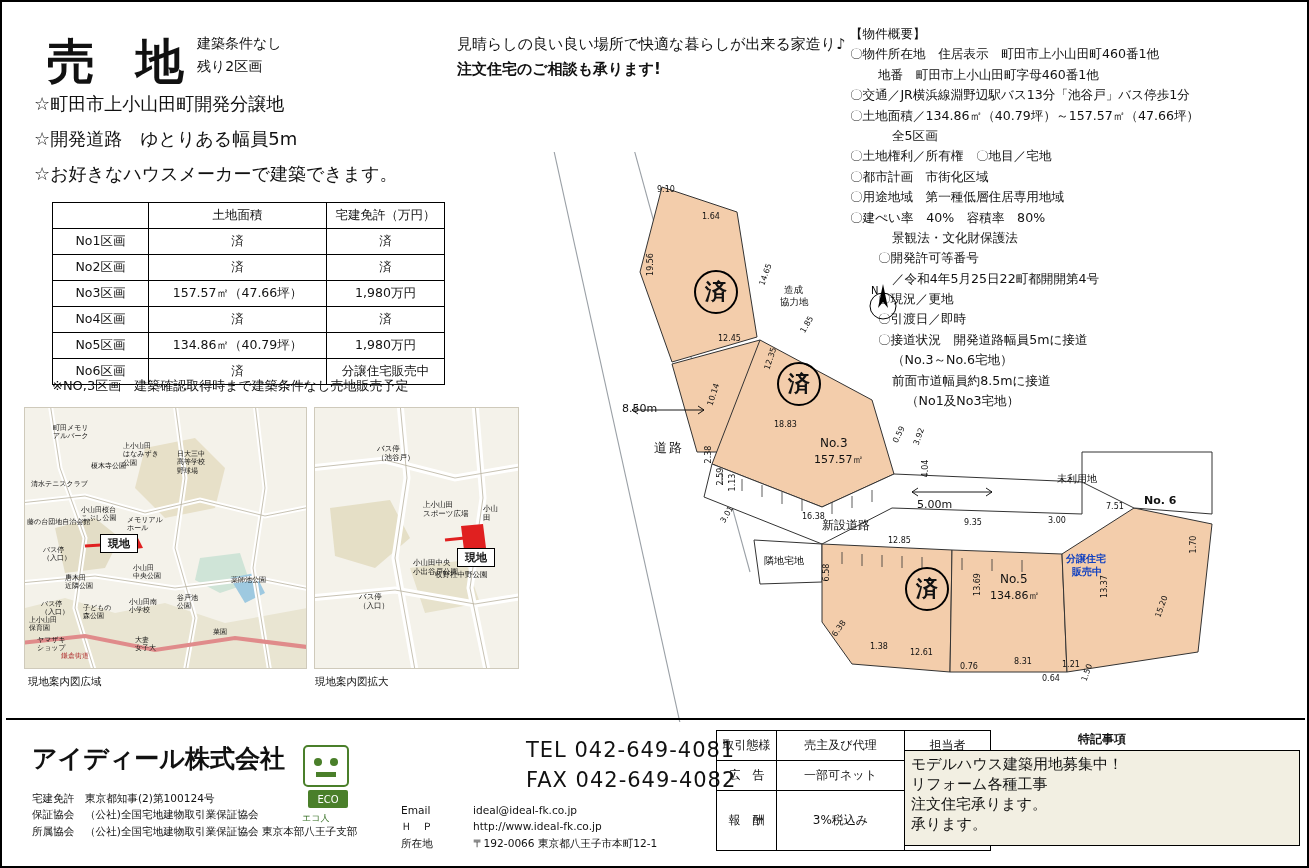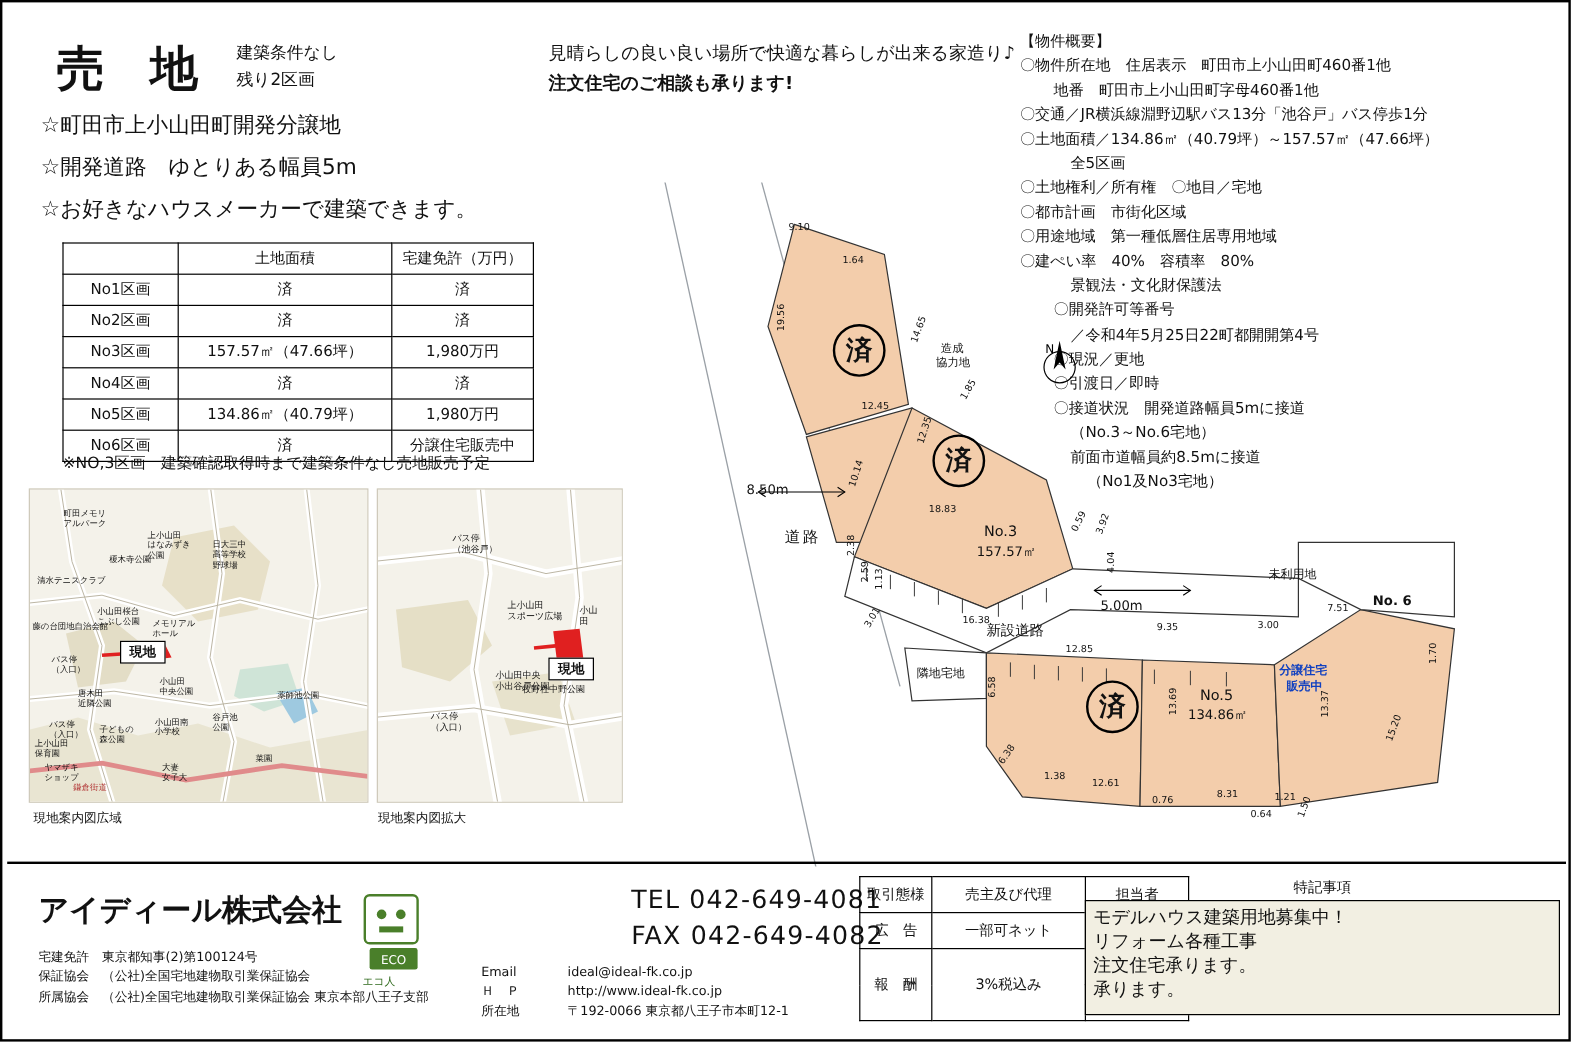--- a/index.html
+++ b/index.html
@@ -13,21 +13,21 @@
     overflow:hidden;
   }
   .page {
     position:absolute; left:0; top:0; width:1309px; height:868px;
     border:2px solid #000;
     background:#fff;
   }
   
   .title-main {
     position:absolute; left:45px; top:28px;
-    font-size:40px; font-weight:bold; letter-spacing:12px;
+    font-size:48px; font-weight:bold; letter-spacing:12px;
   }
   .title-sub1 { position:absolute; left:195px; top:33px; font-size:14px; }
   .title-sub2 { position:absolute; left:195px; top:56px; font-size:14px; }
 
   .catch1 { position:absolute; left:455px; top:33px; font-size:15px; font-weight:normal; }
   .catch2 { position:absolute; left:455px; top:58px; font-size:15px; font-weight:bold; }
 
   .bullets { position:absolute; left:32px; top:90px; }
   .bullets div { font-size:18px; margin-bottom:11px; }
 
@@ -92,21 +92,21 @@
   .eco { position:absolute; left:292px; top:22px; width:60px; height:70px; }
 
   .ftable {
     position:absolute; left:710px; top:10px;
     border-collapse:collapse; font-size:12px;
   }
   .ftable td { border:1px solid #000; text-align:center; padding:6px 4px; }
   .f-c1 { width:60px; }
   .f-c2 { width:128px; }
   .f-c3 { width:86px; }
-  .remark-head { position:absolute; left:898px; top:11px; width:396px; text-align:center; font-size:12px;}
+  .remark-head { position:absolute; left:898px; top:11px; width:396px; text-align:center; font-size:12px;font-weight:bold;}
   .remark-box {
     position:absolute; left:898px; top:30px; width:396px; height:96px;
     background:#f2efe2; border:1px solid #000;
     font-size:15px; line-height:1.33; padding:4px 6px;
   }
 </style>
 </head>
 <body>
 
 <div class="page">

